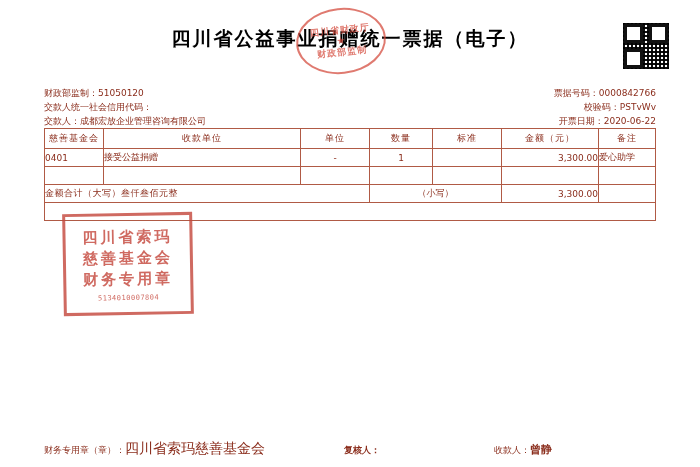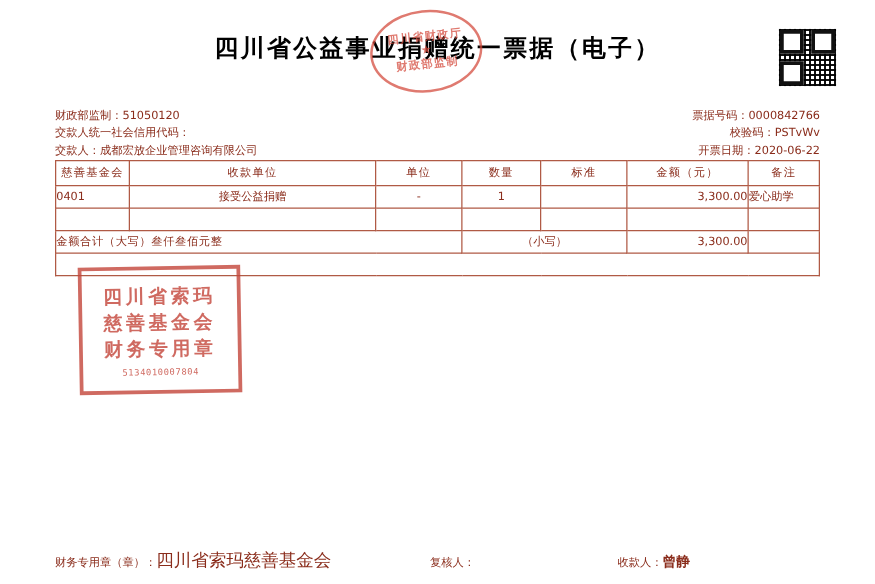--- a/index.html
+++ b/index.html
@@ -146,21 +146,21 @@
     height: 19px;
     text-align: center;
     font-size: 9px;
     letter-spacing: 1px;
   }
   table.main tbody td {
     height: 17px;
     font-size: 9px;
   }
   .c-code   { width: 58px;  text-align: left;  padding-left: 6px; }
-  .c-name   { width: 196px; text-align: center;  padding-left: 8px; }
+  .c-name   { width: 196px; text-align: left;  padding-left: 8px; }
   .c-unit   { width: 68px;  text-align: center; }
   .c-qty    { width: 62px;  text-align: center; }
   .c-std    { width: 68px;  text-align: center; }
   .c-amt    { width: 96px;  text-align: right; padding-right: 8px; }
   .c-remark { text-align: left; padding-left: 10px; }
   .filler td { height: 112px; }
 
   
   tr.total td {
     height: 20px;
@@ -209,21 +209,21 @@
   .footer {
     position: absolute;
     left: 44px;
     top: 440px;
     width: 612px;
     font-size: 9px;
     display: flex;
     align-items: baseline;
   }
   .footer .f1 { width: 300px; }
-  .footer .f2 { width: 150px; }
+  .footer .f2 { width: 150px; font-weight: bold; }
   .footer .f3 { width: 160px; }
   .footer .bigval {
     font-family: "DejaVu Serif", "Liberation Serif", serif;
     font-size: 11px;
     font-weight: bold;
   }
   .footer .unitval {
     font-size: 14px;
     text-align: center;
   }

